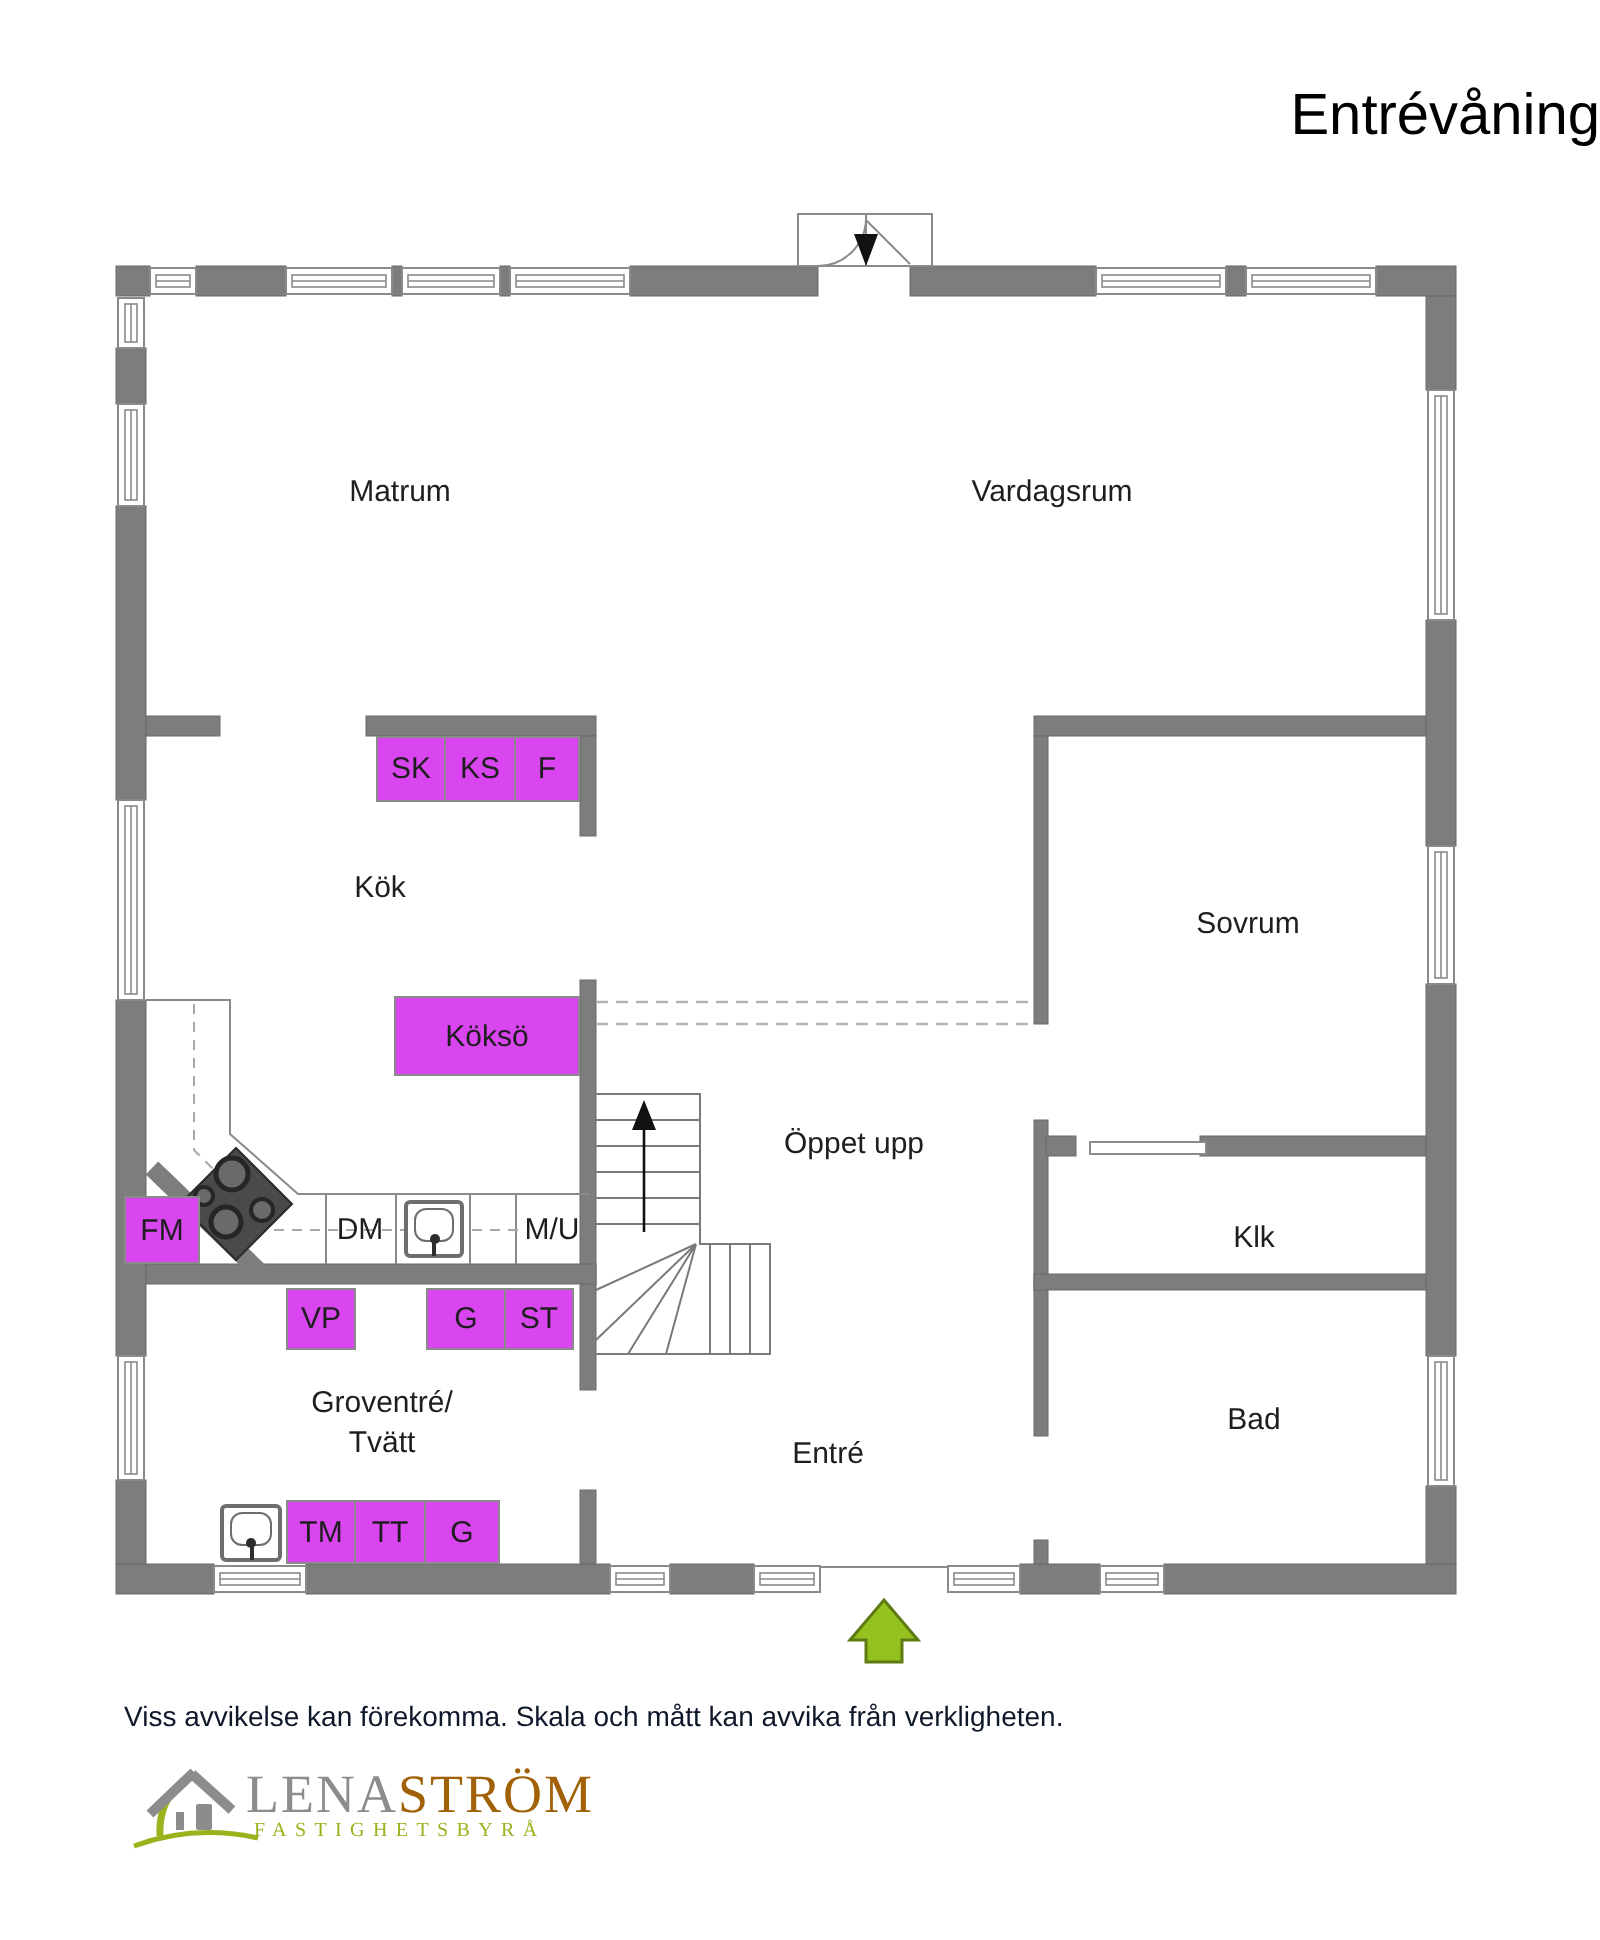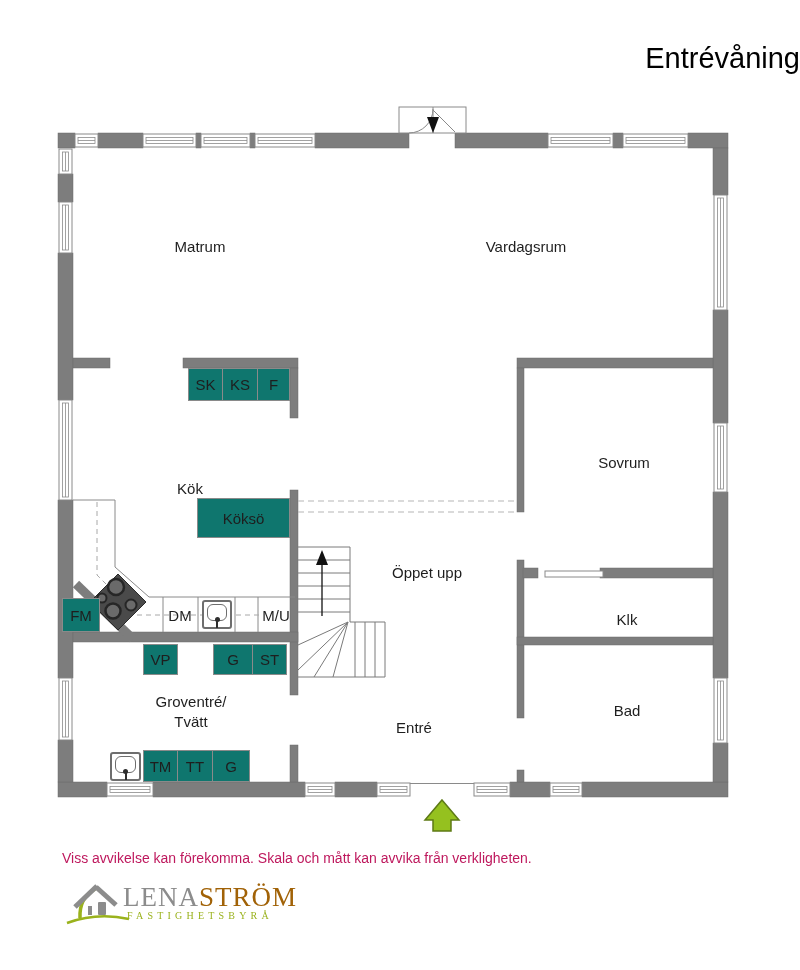--- a/index.html
+++ b/index.html
@@ -10,28 +10,28 @@
   .wf{fill:#fff;stroke:#8a8a8a;stroke-width:1;}
   .wp{fill:none;stroke:#8a8a8a;stroke-width:.8;}
   .thin{fill:none;stroke:#8a8a8a;stroke-width:1;}
   .st1{fill:none;stroke:#7a7a7a;stroke-width:1;}
   .dash{fill:none;stroke:#b5b5b5;stroke-width:1.2;stroke-dasharray:6 4;}
   .dash2{fill:none;stroke:#a8a8a8;stroke-width:1;stroke-dasharray:5 4;}
   .title{position:absolute;left:50px;top:42px;width:750px;text-align:right;
          font-size:29px;color:#000;}
   .rlabel{position:absolute;transform:translate(-50%,-50%);font-size:15px;
           white-space:nowrap;text-align:center;}
-  .fbox{position:absolute;background:#0f766e;border:1px solid #8a8a8a;display:flex;
+  .fbox{position:absolute;background:#d946ef;border:1px solid #8a8a8a;display:flex;
         align-items:center;justify-content:center;font-size:15px;box-sizing:border-box;}
   .nolb{border-left:none;}
   .sink{position:absolute;background:#fff;border:2px solid #6e6e6e;border-radius:3px;box-sizing:border-box;}
   .sink-inner{position:absolute;left:3px;right:3px;top:2px;bottom:6px;border:1px solid #6e6e6e;border-radius:6px;}
   .tap{position:absolute;left:50%;bottom:5px;width:5px;height:5px;margin-left:-2.5px;border-radius:50%;background:#2e2e2e;}
   .tap::after{content:"";position:absolute;left:1.5px;top:4px;width:2px;height:7px;background:#2e2e2e;}
-  .disclaimer{position:absolute;left:62px;top:850px;font-size:14px;color:#be185d;}
+  .disclaimer{position:absolute;left:62px;top:850px;font-size:14px;color:#0f172a;}
   .logo-name{position:absolute;left:123px;top:882px;font-family:"Liberation Serif",serif;
              font-size:27px;letter-spacing:1px;}
   .logo-name .gray{color:#8c8c8c;}
   .logo-name .green{color:#a16207;}
   .logo-sub{position:absolute;left:127px;top:910px;font-family:"Liberation Serif",serif;
             font-size:10px;letter-spacing:4.2px;color:#9ab21c;}
 </style>
 </head>
 <body>
 
@@ -227,21 +227,21 @@
       <path d="M80,918 Q79,898 95,889" fill="none" stroke="#9ab21c" stroke-width="3.5"></path>
       <line x1="75" y1="907" x2="97" y2="886" stroke="#8c8c8c" stroke-width="5"></line>
       <line x1="96" y1="887" x2="116" y2="905" stroke="#8c8c8c" stroke-width="5"></line>
       <rect x="98" y="902" width="8" height="13" rx="1" fill="#8c8c8c"></rect>
       <rect x="88" y="906" width="4" height="9" fill="#8c8c8c"></rect>
     </g>
   </svg>
 
   <div class="rlabel" style="left:200px;top:246px;">Matrum</div>
   <div class="rlabel" style="left:526px;top:246px;">Vardagsrum</div>
-  <div class="rlabel" style="left:190px;top:444px;margin-top:44px;">Kök</div>
+  <div class="rlabel" style="left:190px;top:444px;">Kök</div>
   <div class="rlabel" style="left:624px;top:462px;">Sovrum</div>
   <div class="rlabel" style="left:427px;top:572px;">Öppet upp</div>
   <div class="rlabel" style="left:627px;top:607px;margin-top:12px;">Klk</div>
   <div class="rlabel" style="left:627px;top:710px;text-align:right;">Bad</div>
   <div class="rlabel" style="left:414px;top:727px;">Entré</div>
   <div class="rlabel" style="left:191px;top:712px;line-height:20px;">
     <div>Groventré/</div>
     <div>Tvätt</div>
   </div>
 

